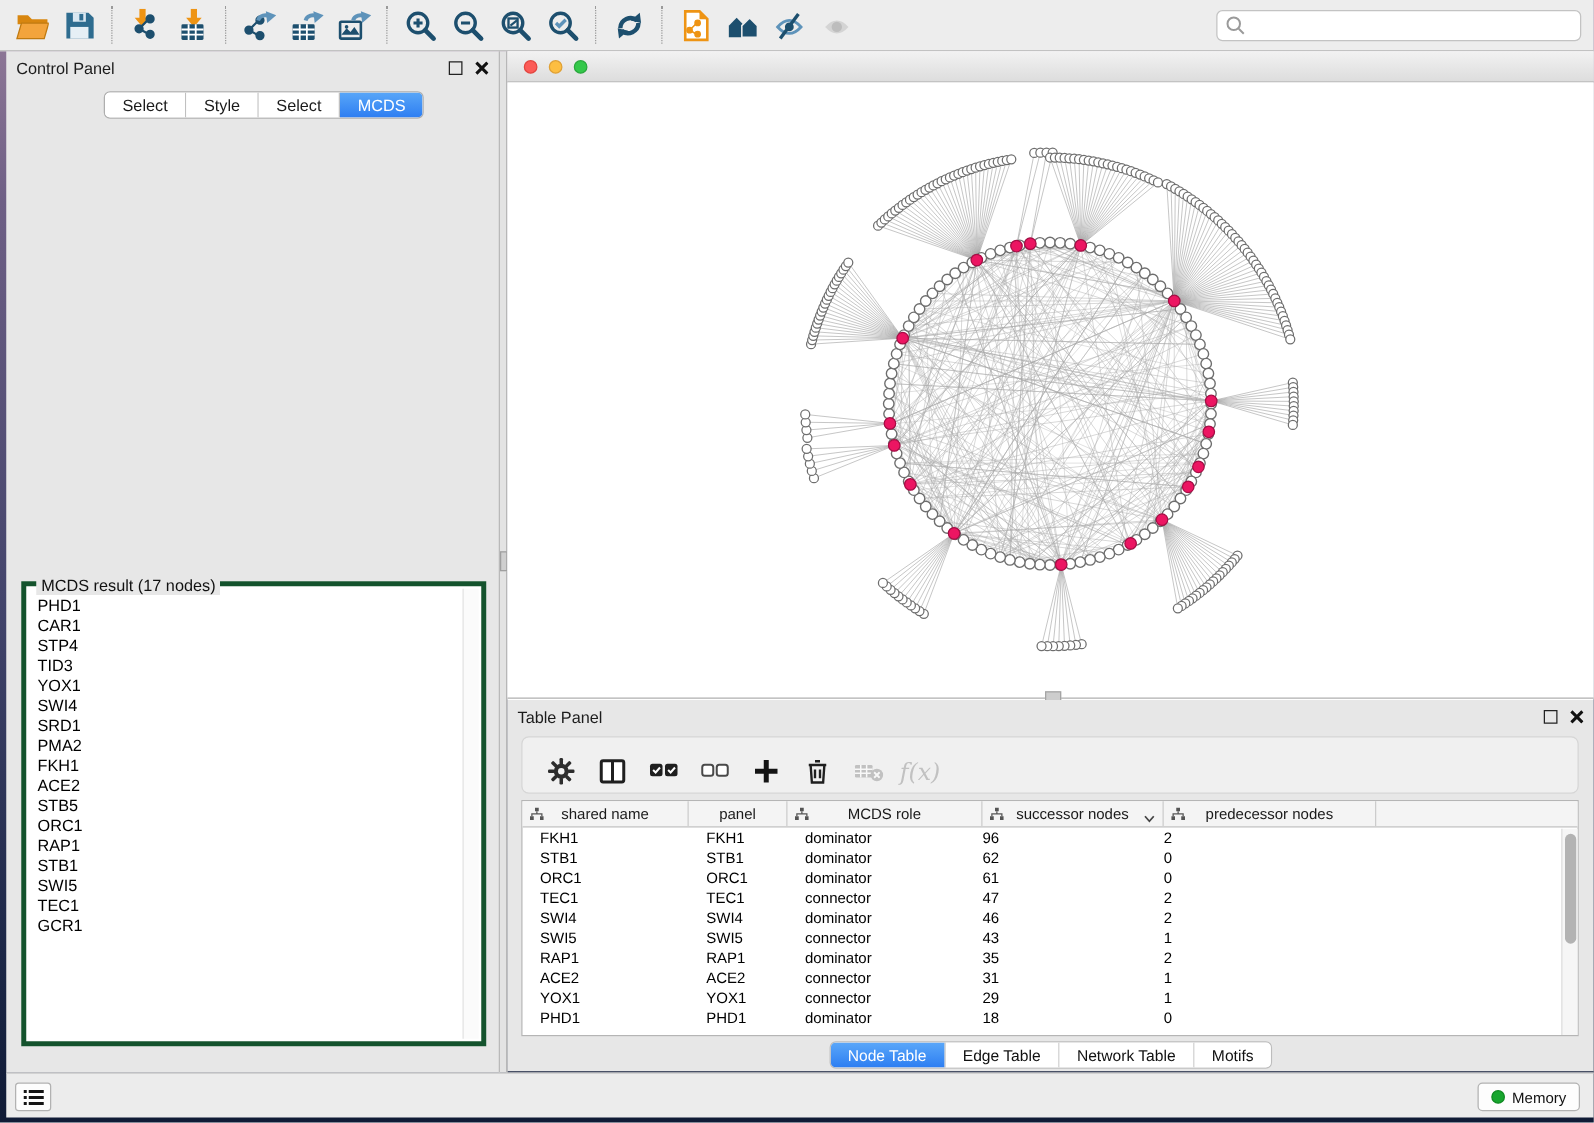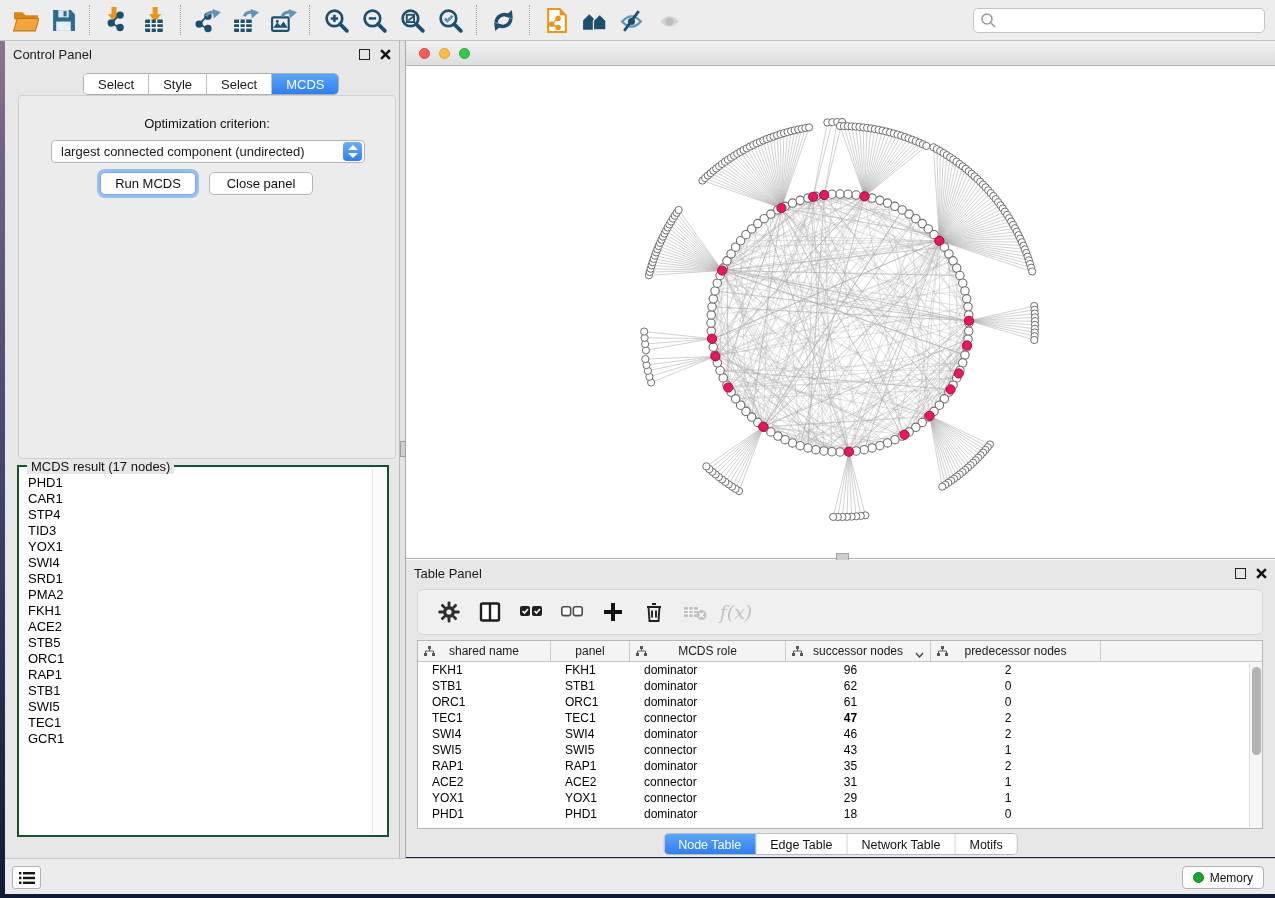--- a/index.html
+++ b/index.html
@@ -49,21 +49,21 @@
   #criterion-stepper i, #criterion-stepper b { position:absolute; left:4.5px; width:0; height:0;
     border-left:5px solid transparent; border-right:5px solid transparent; }
   #criterion-stepper i { top:3px; border-bottom:5px solid #fff; }
   #criterion-stepper b { bottom:3px; border-top:5px solid #fff; }
   .cp-btn { position:absolute; top:76px; height:23px; background:#fff; border:1px solid #b5b5b5;
     border-radius:5px; font-size:13px; font-family:"Liberation Sans",sans-serif; padding:0 14px; color:#111; }
   #run-mcds { left:81px; width:96px; box-shadow:0 0 0 3px rgba(77,155,248,.55); border-color:#7aa9e0; }
   #close-panel { left:190px; width:104px; }
 
   #mcds-fieldset { position:absolute; left:12px; top:424px; width:372px; height:372px;
-    border:2px solid #14532d; background:#fff; }
+    border:4px solid #14532d; background:#fff; }
   #mcds-legend { position:absolute; left:8px; top:-8px; background:#e7e7e7; padding:0 4px; font-size:13px; color:#111; }
   #mcds-list { position:absolute; inset:2px 16px 2px 2px; overflow:hidden; padding:6px 0 0 7px; }
   .mcds-item { display:block; font-size:13px; line-height:16px; color:#000; }
   #mcds-scroll { position:absolute; top:2px; right:2px; bottom:2px; width:13px; background:#fbfbfb; border-left:1px solid #e3e3e3; }
 
   
   #v-splitter { left:400px; top:41px; width:6px; height:817px; background:#e3e3e3; border-right:1px solid #a9a9a9; }
   #v-splitter .handle { position:absolute; left:0px; top:400px; width:6px; height:16px; background:#cfcfcf; border:1px solid #9f9f9f; }
   #h-splitter-handle { left:836px; top:553px; width:13px; height:8px; background:#cdcdcd; border:1px solid #a5a5a5; }
 
@@ -75,35 +75,35 @@
   #tl-close { left:13px; background:#fc5b57; border:1px solid #e2453f; }
   #tl-min   { left:33px; background:#fdbe41; border:1px solid #e0a135; }
   #tl-max   { left:53px; background:#34c84a; border:1px solid #2aa83d; }
   #net-title { width:100%; text-align:center; font-size:12.5px; color:#333; }
   #net-canvas { position:relative; width:869px; height:493px; background:#fff; border-bottom:1px solid #b0b0b0; }
 
   
   #table-panel { left:406px; top:560px; width:869px; height:297px; background:#e7e7e7; }
   #tp-toolbar { position:absolute; left:11px; top:29px; width:846px; height:46px; background:#f0f0f0;
     border:1px solid #d6d6d6; border-radius:6px; display:flex; align-items:center; padding-left:14px; gap:7px; }
-  .tp-btn { width:34px; height:34px; display:flex; align-items:center; justify-content:center; }
+  .tp-btn { width:34px; height:34px; display:flex; align-items:flex-end; justify-content:center; }
   .tp-btn svg { width:24px; height:24px; }
   .tp-btn.disabled { opacity:.55; }
   #fx-label { font-family:"DejaVu Serif", serif; font-style:italic; font-size:19px; color:#9b9b9b; }
 
   #tp-table { position:absolute; left:11px; top:80px; width:846px; height:189px; background:#fff; border:1px solid #b5b5b5; }
   #tp-header { display:flex; height:21px; background:#f4f4f4; border-bottom:1px solid #c4c4c4; }
   .th { display:flex; align-items:center; justify-content:center; position:relative;
     border-right:1px solid #cccccc; font-size:12px; color:#1a1a1a; }
   .th .colicon { position:absolute; left:6px; top:5px; }
   .th .sort { position:absolute; right:6px; top:7px; }
   .tr { display:flex; height:16px; }
   .td { font-size:12px; line-height:16px; color:#000; white-space:nowrap; overflow:hidden; }
   .td.txt { padding-left:14px; }
-  .td.num { text-align:center; padding-right:16px; }
+  .td.num { text-align:left; padding-right:16px; }
   #tp-scroll { position:absolute; top:22px; right:0; bottom:0; width:13px; background:#f6f6f6; border-left:1px solid #ddd; }
   #tp-thumb { position:absolute; left:2px; top:4px; width:9px; height:88px; background:#b3b3b3; border-radius:5px; }
 
   #tp-tabs { position:absolute; left:50%; transform:translateX(-50%); top:273px; display:flex; height:22px;
     background:#fff; border:1px solid #bdbdbd; border-radius:5px; overflow:hidden; }
   .tp-tab { padding:2px 14px; font-size:12.5px; line-height:18px; color:#111; border-right:1px solid #c6c6c6; background:#fff; }
   .tp-tab:last-child { border-right:none; }
   .tp-tab.active { background:linear-gradient(#5aa7f9,#2d7ef2); color:#fff; }
 
   
@@ -308,32 +308,20 @@
           </svg>
       </span>
     </span>
   </div>
   <div class="cp-tabs" id="cp-tabs">
       <div class="cp-tab">Select</div>
       <div class="cp-tab">Style</div>
       <div class="cp-tab">Select</div>
       <div class="cp-tab active">MCDS</div>
     </div>
-  <div id="cp-content">
-    <span id="criterion-label">Optimization criterion:</span>
-    <div id="criterion-select">
-      <span id="criterion-value">largest connected component (undirected)</span>
-      <span id="criterion-stepper">
-          <i></i>
-          <b></b>
-        </span>
-    </div>
-    <button id="run-mcds" class="cp-btn">Run MCDS</button>
-    <button id="close-panel" class="cp-btn">Close panel</button>
-  </div>
   <div id="mcds-fieldset">
     <span id="mcds-legend">MCDS result (17 nodes)</span>
     <div id="mcds-list">
         <span class="mcds-item">PHD1</span>
         <span class="mcds-item">CAR1</span>
         <span class="mcds-item">STP4</span>
         <span class="mcds-item">TID3</span>
         <span class="mcds-item">YOX1</span>
         <span class="mcds-item">SWI4</span>
         <span class="mcds-item">SRD1</span>
@@ -1377,21 +1365,21 @@
           <div class="td txt" style="width: 133px;">ORC1</div>
           <div class="td txt" style="width: 79px;">ORC1</div>
           <div class="td txt" style="width: 156px;">dominator</div>
           <div class="td num" style="width: 145px;">61</div>
           <div class="td num" style="width: 170px;">0</div>
         </div>
         <div class="tr">
           <div class="td txt" style="width: 133px;">TEC1</div>
           <div class="td txt" style="width: 79px;">TEC1</div>
           <div class="td txt" style="width: 156px;">connector</div>
-          <div class="td num" style="width: 145px; font-weight: bold;">47</div>
+          <div class="td num" style="width: 145px;">47</div>
           <div class="td num" style="width: 170px;">2</div>
         </div>
         <div class="tr">
           <div class="td txt" style="width: 133px;">SWI4</div>
           <div class="td txt" style="width: 79px;">SWI4</div>
           <div class="td txt" style="width: 156px;">dominator</div>
           <div class="td num" style="width: 145px;">46</div>
           <div class="td num" style="width: 170px;">2</div>
         </div>
         <div class="tr">

